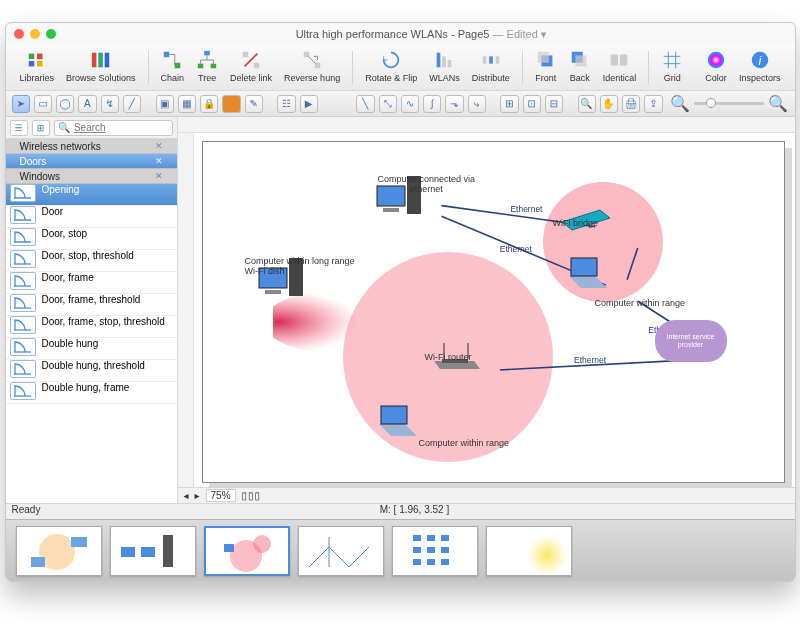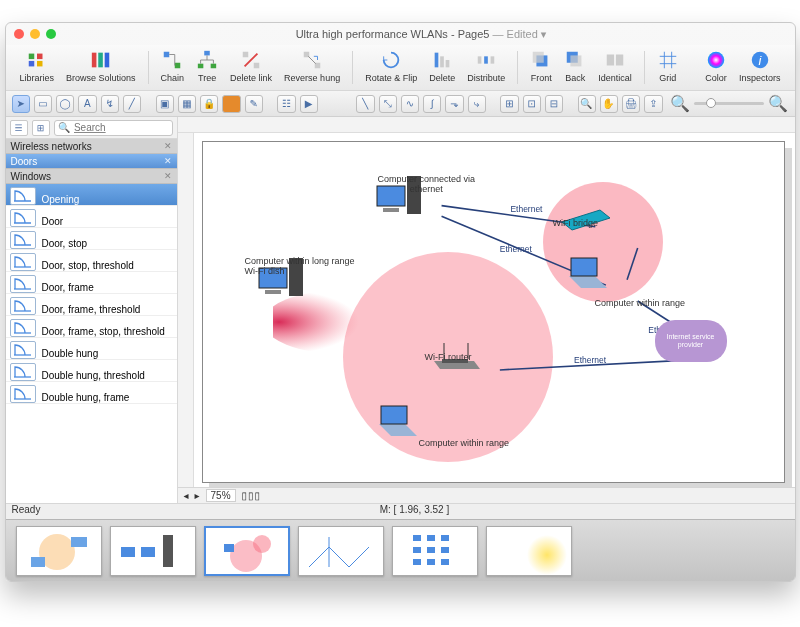--- a/index.html
+++ b/index.html
@@ -29,26 +29,26 @@
   .slider-thumb{position:absolute;left:12px;top:-4px;width:10px;height:10px;border:1px solid #9b9b9b;border-radius:50%;background:#fff;}
   
   .workarea{position:absolute;top:94px;bottom:78px;left:0;right:0;display:flex;background:#fff;}
   
   .sidebar{width:172px;border-right:1px solid #d8d8d8;display:flex;flex-direction:column;background:#f1f1f1;}
   .side-top{height:22px;display:flex;align-items:center;gap:4px;padding:0 4px;border-bottom:1px solid #d8d8d8;}
   .mini-btn{width:18px;height:16px;border:1px solid #c9c9c9;border-radius:2px;background:#fff;font-size:9px;display:flex;align-items:center;justify-content:center;color:#5675a7;cursor:pointer;}
   .search{flex:1;display:flex;align-items:center;height:16px;border:1px solid #c7c7c7;border-radius:3px;background:#fff;padding:0 4px;gap:3px;}
   .search span.mag{font-size:10px;color:#999;}
   .search input{border:0;outline:0;width:100%;font-size:10px;color:#888;text-decoration:underline;}
-  .cat-row{height:15px;display:flex;align-items:center;justify-content:space-between;padding:0 5px;font-size:10px;background:#d2d2d2;border-bottom:1px solid #bfbfbf;color:#222;cursor:pointer;}
+  .cat-row{height:15px;display:flex;align-items:center;justify-content:space-between;padding:0 14px;font-size:10px;background:#d2d2d2;border-bottom:1px solid #bfbfbf;color:#222;cursor:pointer;}
   .cat-row.active{background:linear-gradient(#7fb4ef,#5a92d6);color:#fff;}
   .cat-x{font-size:9px;color:#888;}
   .cat-row.active .cat-x{color:#e4effc;}
   .shape-list{flex:1;overflow:hidden;background:#fff;}
-  .shape-item{height:22px;display:flex;align-items:flex-end;gap:6px;padding:0 4px;font-size:10px;border-bottom:1px solid #eee;cursor:pointer;}
+  .shape-item{height:22px;display:flex;align-items:flex-start;gap:6px;padding:0 4px;font-size:10px;border-bottom:1px solid #eee;cursor:pointer;}
   .shape-item.sel{background:linear-gradient(#6fa9e8,#4f8bd1);color:#fff;}
   .shape-thumb{width:26px;height:18px;border:1px solid #9db7d4;border-radius:2px;background:#fff;display:flex;align-items:center;justify-content:center;}
   .shape-thumb svg{width:20px;height:14px;}
   
   .canvas-wrap{flex:1;display:flex;flex-direction:column;}
   .ruler-h{height:16px;background:#f3f3f3;border-bottom:1px solid #ddd;}
   .canvas-body{flex:1;position:relative;background:#fff;overflow:hidden;}
   .ruler-v{position:absolute;left:0;top:0;bottom:0;width:16px;background:#f3f3f3;border-right:1px solid #ddd;}
   .page{position:absolute;left:24px;top:8px;right:10px;bottom:4px;border:1px solid #888;box-shadow:7px 7px 0 #d8d8d8;background:#fff;}
   .page .label{position:absolute;font-size:9px;color:#333;white-space:nowrap;margin-top:28px;}
@@ -150,21 +150,21 @@
             <path d="M4 8l0 4 4 0" stroke="#4b8be0" fill="none"></path>
           </svg>
           <span>Rotate &amp; Flip</span>
         </div>
       <div class="tb-item">
           <svg viewBox="0 0 24 24">
             <rect x="4" y="4" width="4" height="16" fill="#4b8be0"></rect>
             <rect x="10" y="8" width="4" height="12" fill="#ccc"></rect>
             <rect x="16" y="12" width="4" height="8" fill="#ccc"></rect>
           </svg>
-          <span>Delete</span>
+          <span>WLANs</span>
         </div>
       <div class="tb-item">
           <svg viewBox="0 0 24 24">
             <rect x="3" y="8" width="4" height="8" fill="#ccc"></rect>
             <rect x="10" y="8" width="4" height="8" fill="#4b8be0"></rect>
             <rect x="17" y="8" width="4" height="8" fill="#ccc"></rect>
           </svg>
           <span>Distribute</span>
         </div>
     </div>

